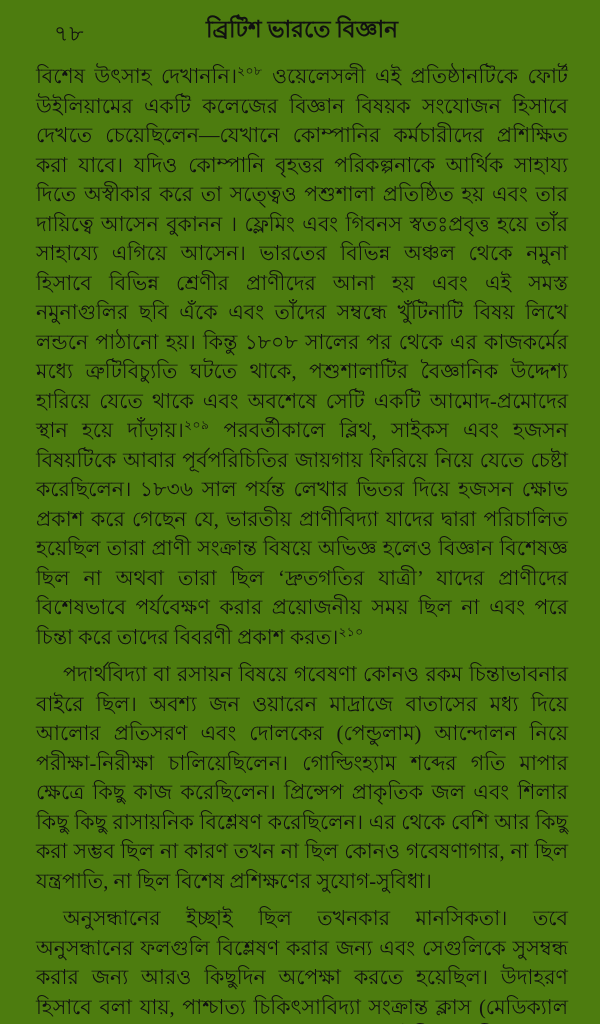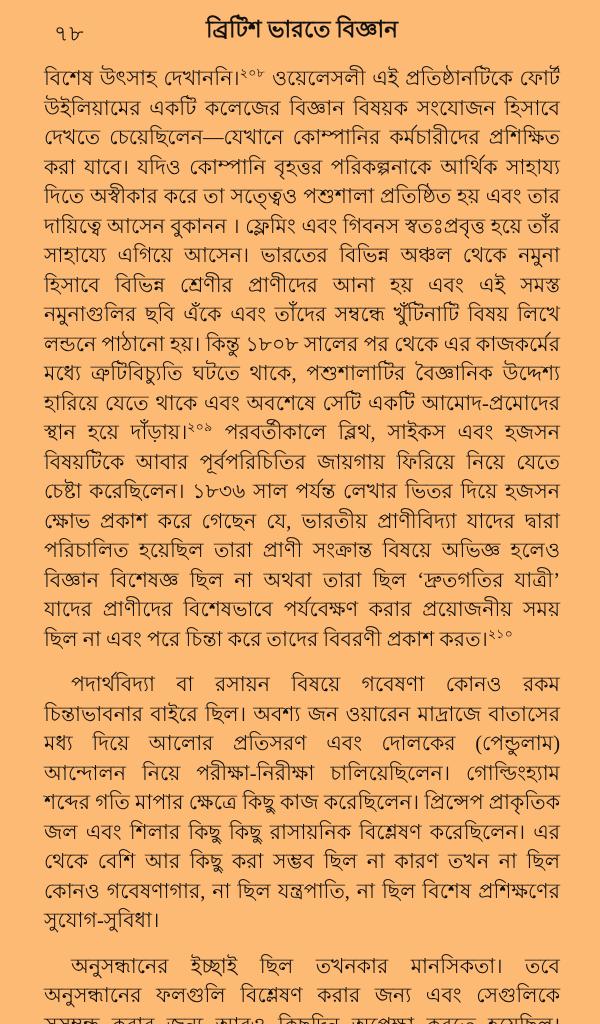--- a/index.html
+++ b/index.html
@@ -5,21 +5,21 @@
   html, body {
     margin: 0;
     padding: 0;
     background: #e8e8e4;
   }
   .book-page {
     position: relative;
     width: 600px;
     height: 1024px;
     margin: 0 auto;
-    background: #fdba74;
+    background: #4d7c0f;
     color: #111;
     font-family: "Liberation Serif", "DejaVu Serif", serif;
     overflow: hidden;
     box-sizing: border-box;
     padding: 14px 24px 0 28px;
   }
   .page-header {
     position: relative;
     height: 34px;
     margin-bottom: 14px;
@@ -31,21 +31,21 @@
     font-size: 22px;
     letter-spacing: 1px;
   }
   .header-title {
     text-align: center;
     font-size: 23px;
     line-height: 32px;
     font-weight: bold;
   }
   .body-text p {
-    margin: 16px;
+    margin: 8px;
     font-size: 20.5px;
     line-height: 29.5px;
     text-align: justify;
     font-family: Liberation Serif, serif;
   }
   .body-text p.indent {
     text-indent: 27px;
   }
   .body-text sup {
     font-size: 0.6em;

